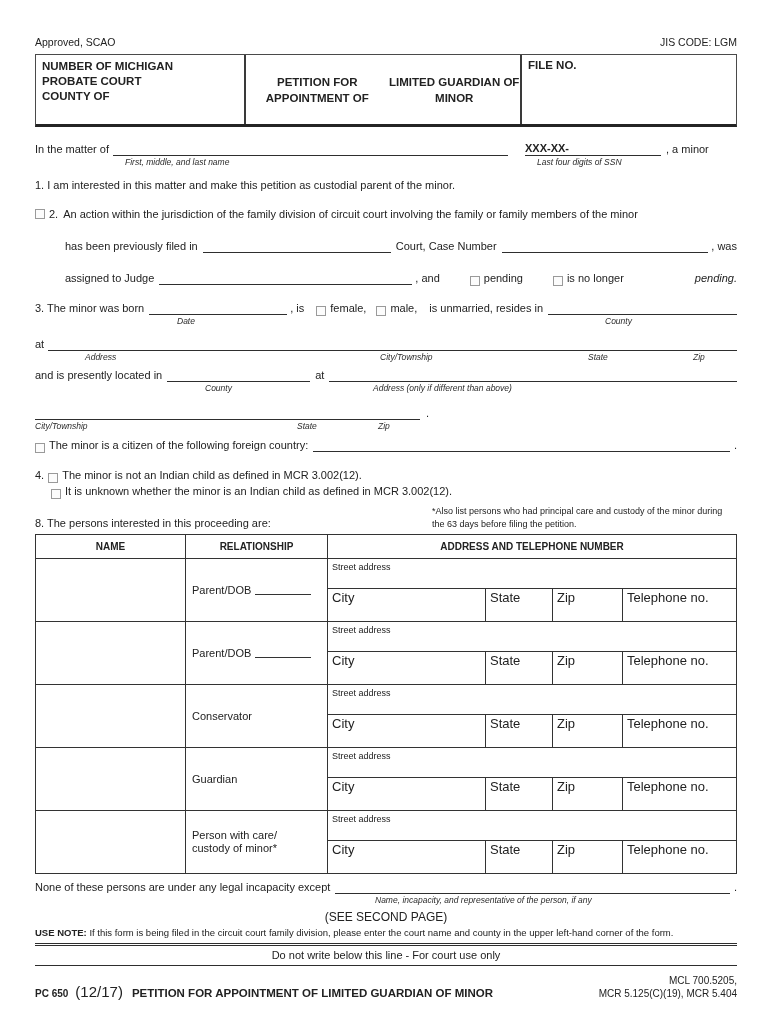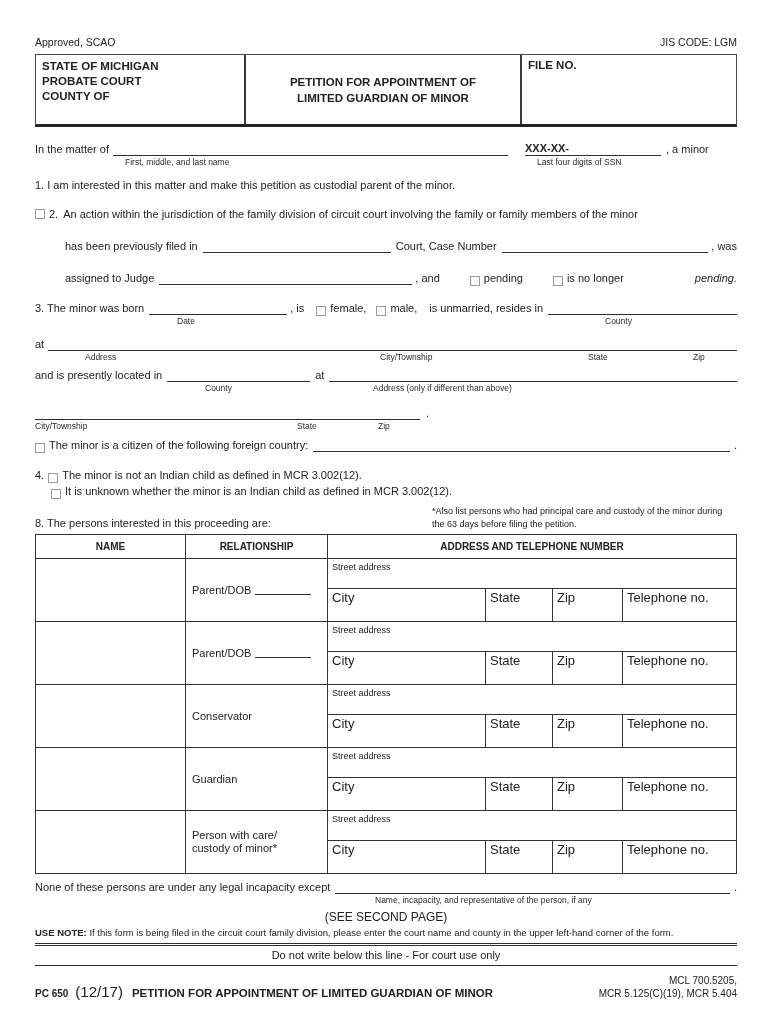--- a/index.html
+++ b/index.html
@@ -8,29 +8,29 @@
     width:770px; height:1024px; margin:0 auto; background:#ffffff;
     font-family:"Liberation Sans", sans-serif; color:#222222;
     position:relative; padding:36px 33px 0 35px; font-size:11px; line-height:13px;
   }
   .flexrow { display:flex; align-items:flex-end; }
   .sb { justify-content:space-between; }
   .blank { display:inline-block; border-bottom:1px solid #2e2e2e; height:13px; }
   .grow { flex:1 1 auto; }
   .cb { display:inline-block; flex:none; width:10px; height:10px; border:1px solid #9a9a9a; background:#fcfcfc; margin-right:4px; position:relative; top:1px; }
   .hints { position:relative; height:10px; font-size:8.5px; line-height:10px; color:#2b2b2b; }
-  .hints span { position:absolute; top:1px; white-space:nowrap; }
+  .hints span { position:absolute; top:1px; white-space:nowrap;font-style:italic; }
   .small { font-size:9px; }
   .b { font-weight:bold; }
 
   
   .hdr { margin-top:5px; display:grid; grid-template-columns:210px 1fr 214px;
          border:1px solid #4a4a4a; border-bottom:3px solid #242424; height:73px; }
   .hdr-left { padding:4px 6px; border-right:2px solid #3a3a3a; font-weight:bold; font-size:11.5px; line-height:15px; }
-  .hdr-mid  { border-right:2px solid #3a3a3a; display:flex; flex-direction:column; justify-content:center; align-items:center;
+  .hdr-mid  { border-right:2px solid #3a3a3a; display:flex; flex-direction:row; justify-content:center; align-items:center;
               font-weight:bold; font-size:11.5px; line-height:16px; text-align:center; }
   .hdr-right{ padding:4px 6px; font-weight:bold; font-size:11.5px; }
 
   
   .ptable { margin-top:4px; border:1.5px solid #333; }
   .trow { display:grid; grid-template-columns:150px 142px 1fr; border-bottom:1px solid #333; }
   .trow:last-child { border-bottom:none; }
   .th { height:23px; display:flex; align-items:center; justify-content:center; font-weight:bold; font-size:10px; }
   .cell { border-right:1px solid #333; }
   .cell:last-child, .nbr { border-right:none; }
@@ -57,21 +57,21 @@
 
 <div class="page">
 
   <div class="flexrow sb" style="font-size:10.5px;">
     <span>Approved, SCAO</span>
     <span>JIS CODE: LGM</span>
   </div>
 
   <div class="hdr">
     <div class="hdr-left">
-      <div>STATE OF MICHIGAN</div>
+      <div>NUMBER OF MICHIGAN</div>
       <div>PROBATE COURT</div>
       <div>COUNTY OF</div>
     </div>
     <div class="hdr-mid">
       <div>PETITION FOR APPOINTMENT OF</div>
       <div>LIMITED GUARDIAN OF MINOR</div>
     </div>
     <div class="hdr-right">
       <span>FILE NO.</span>
     </div>

